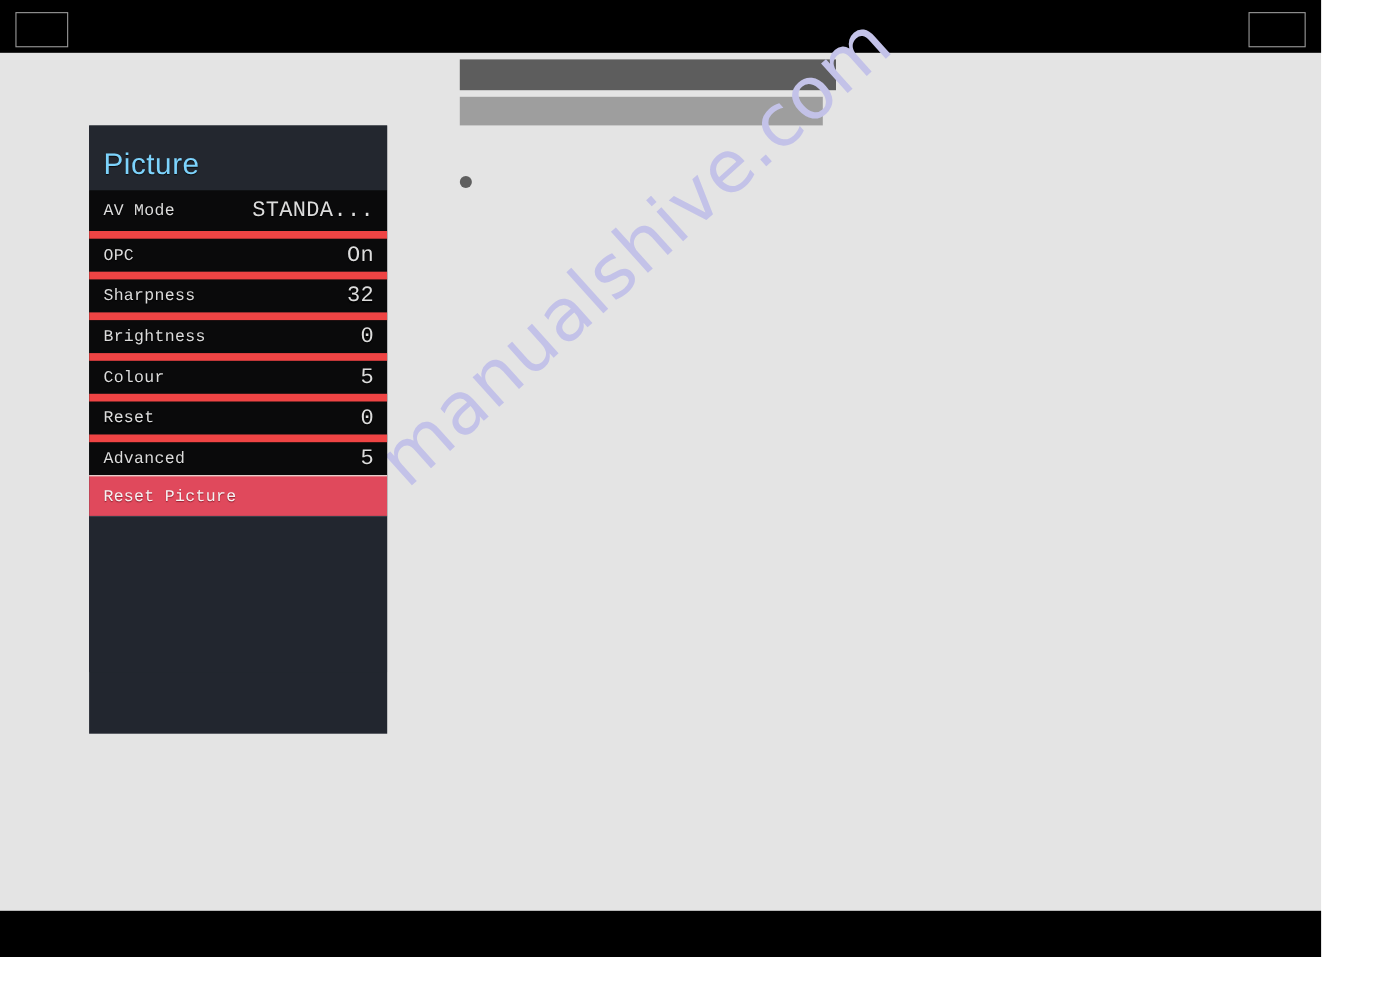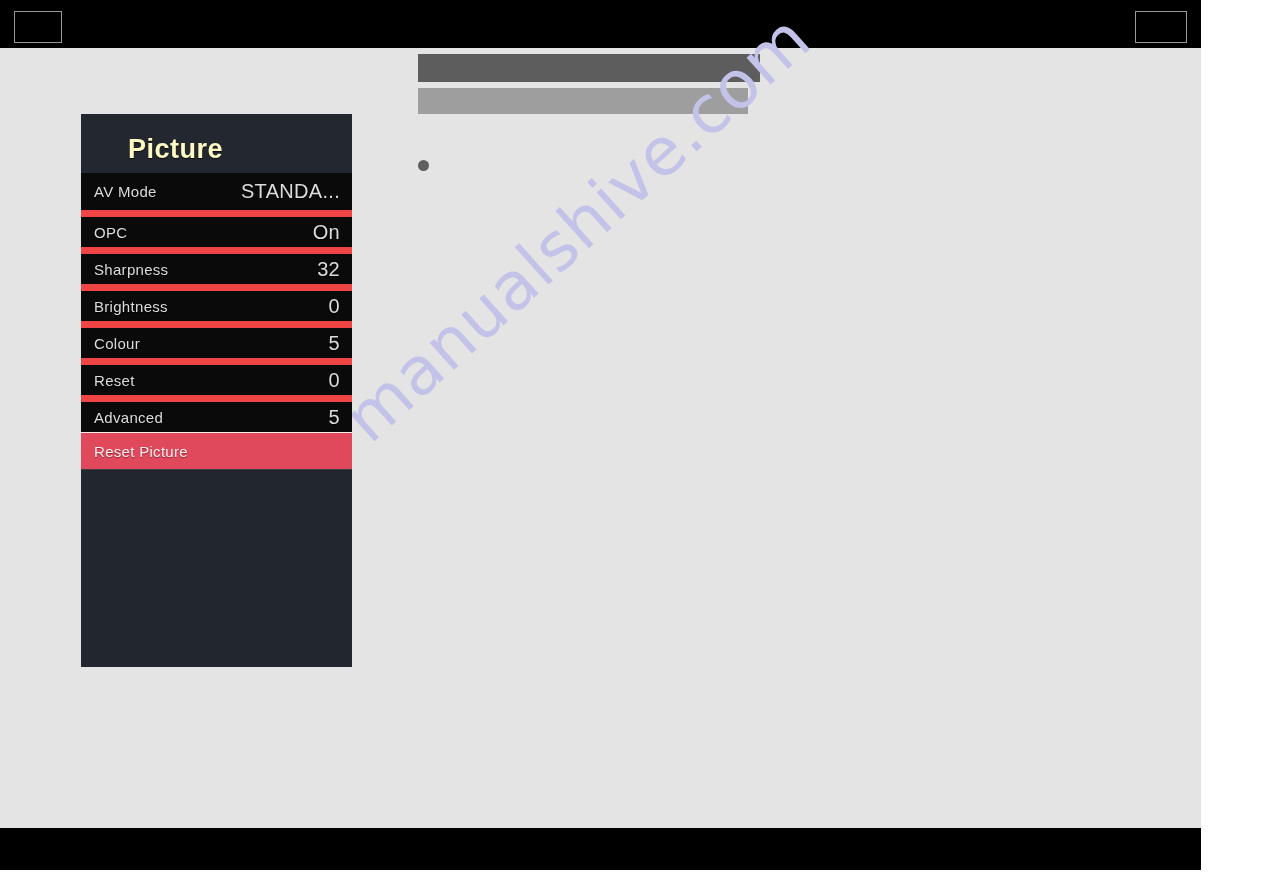--- a/index.html
+++ b/index.html
@@ -111,29 +111,29 @@
   .osd-header {
     height: 59px;
     background: #23272f;
     position: relative;
   }
   .osd-header .title {
     position: absolute;
     left: 13px;
     bottom: 8px;
     font-size: 27px;
-    font-weight: 700;
-    color: #fef9c3;
+    font-weight: 400;
+    color: #7dd3fc;
     letter-spacing: 0.5px;
     text-shadow: 0 1px 1px rgba(0,0,0,0.7);
-    margin-left: 34px;
   }
 
   .osd-rows {
     padding: 0;
+    font-family: Liberation Mono, monospace;
   }
 
   .osd-row {
     position: relative;
     height: 37px;
     background: #0a0a0b;
     border-top: 7px solid #ef4444;
     display: flex;
     align-items: center;
     justify-content: space-between;

